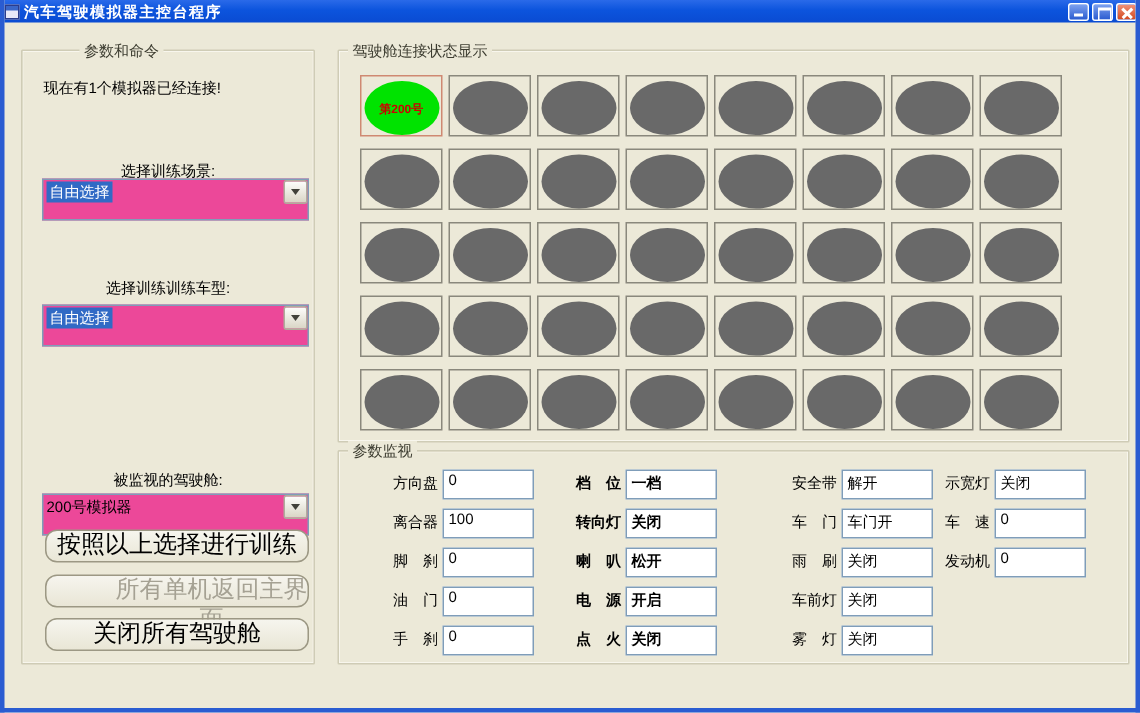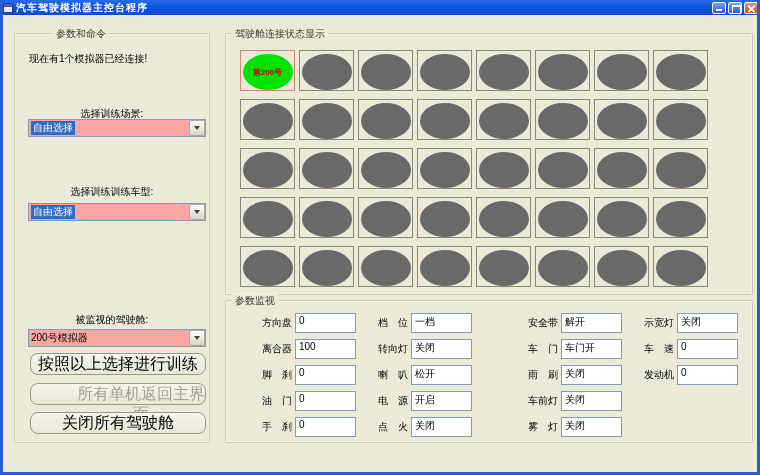--- a/index.html
+++ b/index.html
@@ -60,22 +60,22 @@
   #status-panel > .gb-caption, #monitor-panel > .gb-caption { left:6px; }
 
   
   .status-text { position:absolute; left:14px; top:18px; font-size:10px; }
   .center-label { position:absolute; left:0; width:100%; text-align:center; font-size:10px; }
   #scene-label   { top:73px; }
   #vehicle-label { top:151px; }
   #cockpit-label { top:279px; }
 
   .combo {
-    position:absolute; left:13px; width:178px; height:18px;
-    background:#fca5a5; border:1px solid #7f9db9; display:flex; align-items:flex-start;
+    position:absolute; left:13px; width:178px; height:28px;
+    background:#ec4899; border:1px solid #7f9db9; display:flex; align-items:flex-start;
   }
   #scene-combo   { top:85px; }
   #vehicle-combo { top:169px; }
   #cockpit-combo { top:295px; }
   .combo-value { flex:1; padding:1px 2px; font-size:10px; white-space:nowrap; overflow:hidden; }
   .combo-value.selected { background:#316ac5; color:#fff; flex:0 0 auto; margin:1px 2px; padding:0 2px; }
   .combo-fill { flex:1; }
   .combo-btn {
     width:16px; height:16px; margin:0; flex:0 0 auto;
     background:linear-gradient(180deg,#fdfdfb,#d9d5c5);
@@ -109,23 +109,23 @@
     width:50px; height:36px; border-radius:50%;
     background:var(--idle-fill,#696969);
     display:flex; align-items:center; justify-content:center;
   }
   .lamp.connected { background:var(--connected-fill,#00e300); }
   .cell-label { font-size:8px; font-weight:bold; color:var(--connected-text,#cc0000); white-space:nowrap; }
 
   
   .mon-col { position:absolute; top:12px; }
   #mon-col-0 { left:36px; }
-  #mon-col-1 { left:152px; }
+  #mon-col-1 { left:158px;font-weight:bold; }
   #mon-col-2 { left:286px;margin-left:16px; }
-  #mon-col-3 { left:418px; }
+  #mon-col-3 { left:404px; }
   .field { display:flex; align-items:flex-start; height:20px; margin-bottom:6px; }
   .field-label { width:32px; font-size:10px; line-height:20px; white-space:nowrap; flex:0 0 auto; }
   .field-value {
     width:61px; height:20px; margin-left:1px; background:#fff;
     border:1px solid #7f9db9; font-size:10px; padding:1px 3px; overflow:hidden; white-space:nowrap;
   }
 </style>
 </head>
 <body>
 

